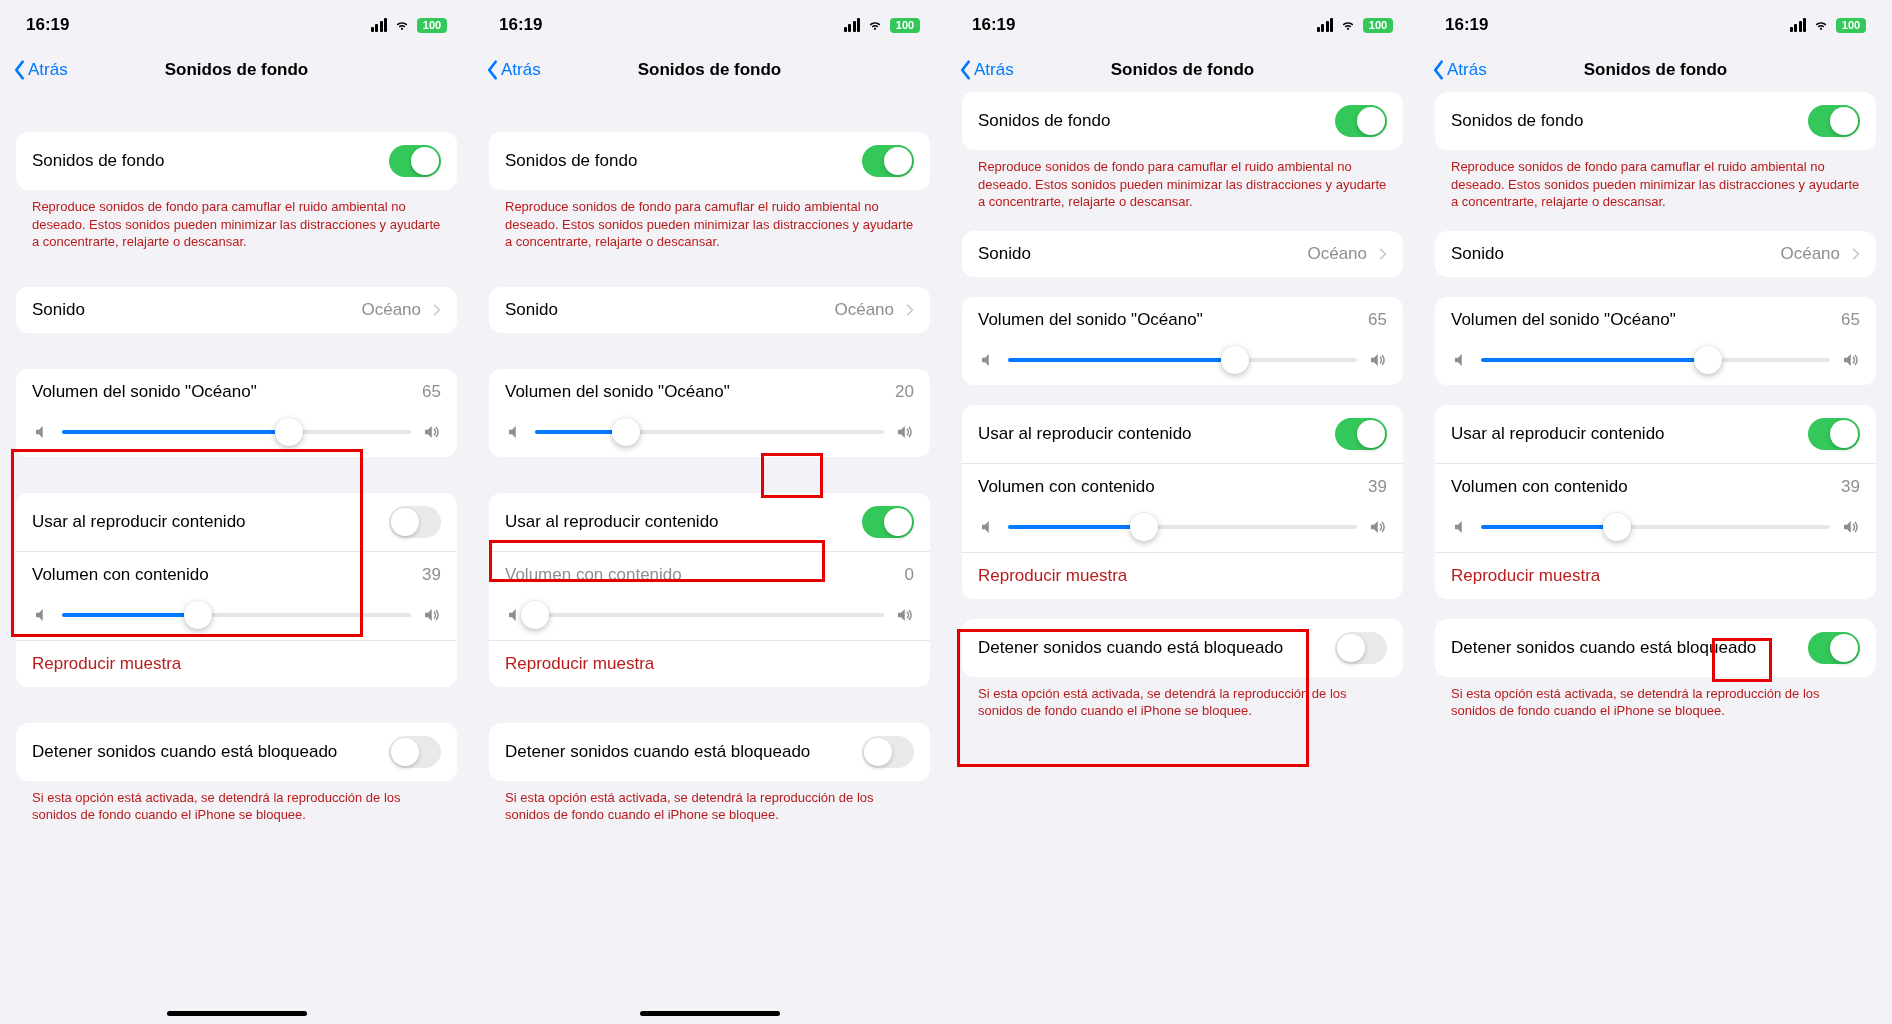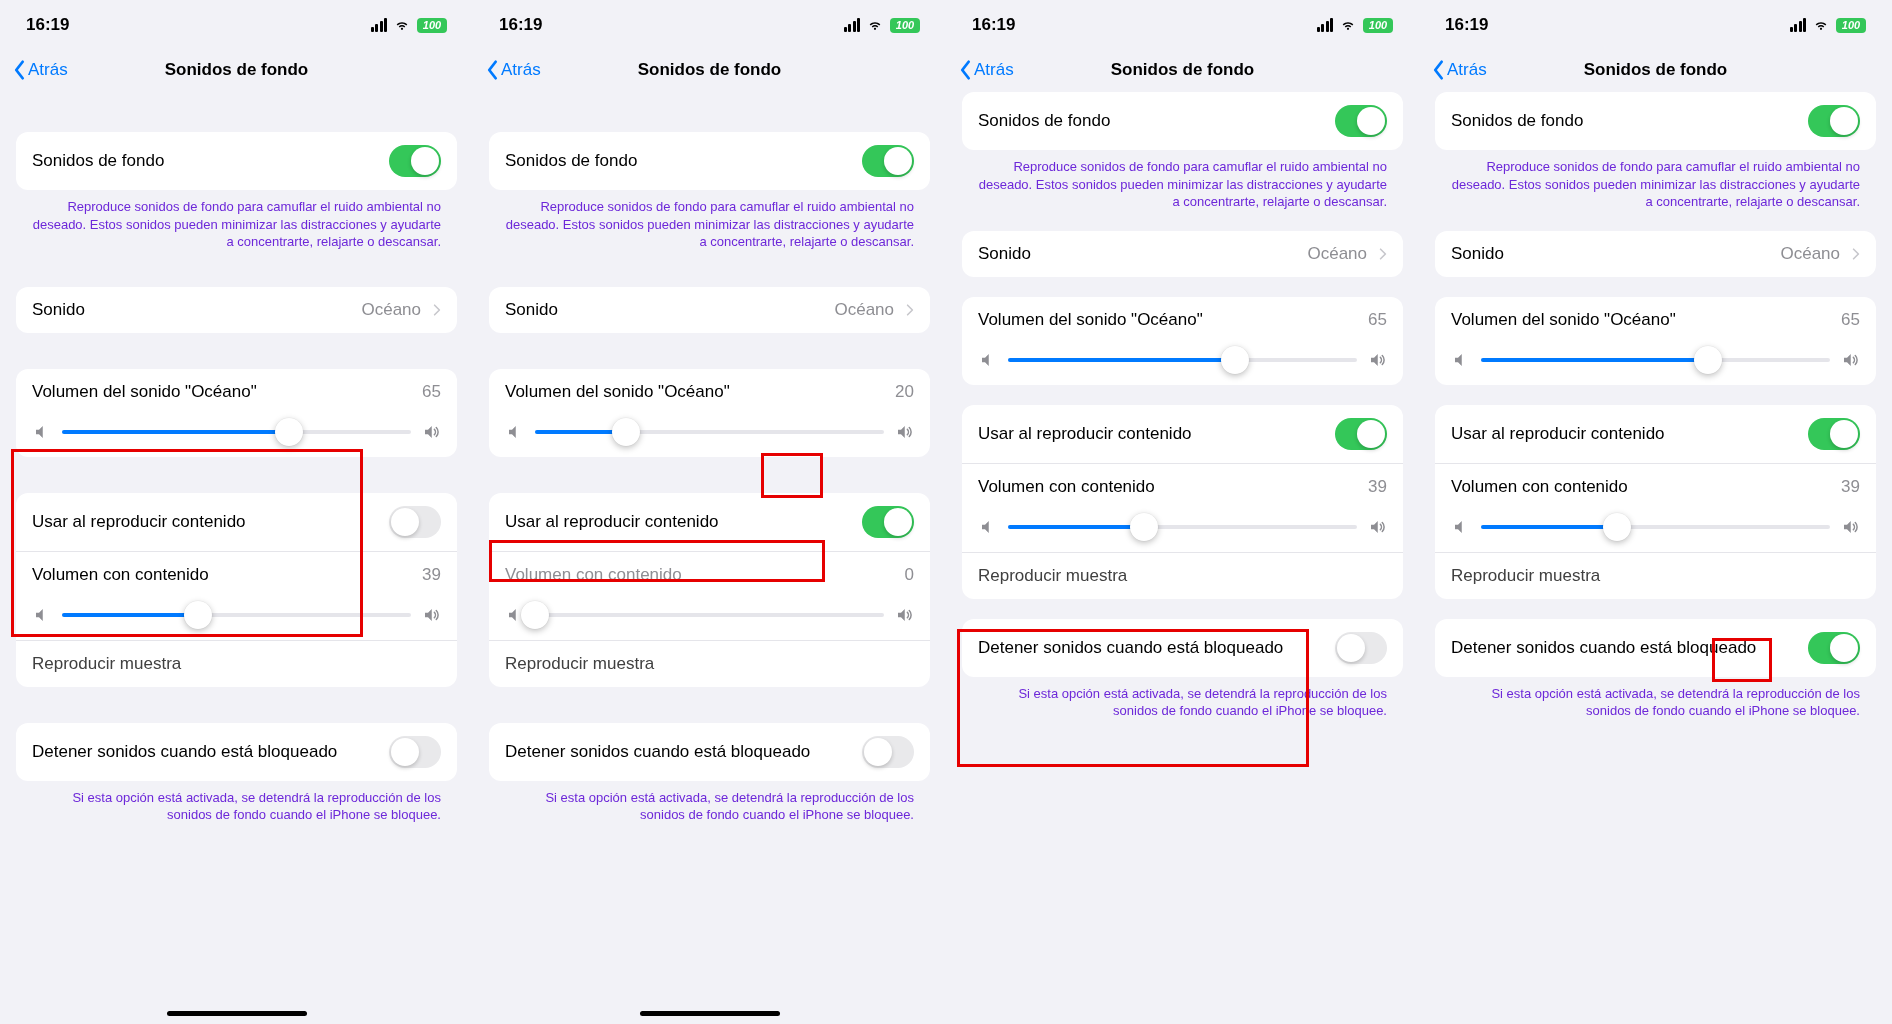--- a/index.html
+++ b/index.html
@@ -2,21 +2,21 @@
 <html><head>
 <meta charset="utf-8">
 <style>
   * { box-sizing: border-box; margin: 0; padding: 0; font-family: -apple-system, "SF Pro Text", "Helvetica Neue", Arial, sans-serif; }
   body { background: #f2f2f7; display: flex; width: 1892px; height: 1024px; }
   .panel { width: 473px; height: 100%; background: #f2f2f7; position: relative; display: flex; flex-direction: column; overflow: hidden; }
   .panel + .panel { }
   
   .status-bar { height: 44px; display:flex; align-items:center; justify-content: space-between; padding: 6px 26px 0 26px; font-size: 17px; font-weight:600; }
   .status-left { }
-  .status-right { display:flex; align-items:center; gap:6px;font-style:italic; }
+  .status-right { display:flex; align-items:center; gap:6px; }
   .signal-bars { display:flex; align-items:flex-end; gap:1.5px; }
   .signal-bars span { width:3px; background:#000; border-radius:1px; display:block; }
   .signal-bars span:nth-child(1){height:5px;}
   .signal-bars span:nth-child(2){height:8px;}
   .signal-bars span:nth-child(3){height:11px;}
   .signal-bars span:nth-child(4){height:14px;}
   .wifi-icon svg { width:18px; height:14px; display:block; }
   .battery { display:flex; align-items:center; gap:1px; }
   .battery-body { width:30px; height:15px; background:#34c759; border-radius:4px; display:flex; align-items:center; justify-content:center; color:#fff; font-size:11px; font-weight:700; }
   
@@ -37,31 +37,31 @@
   .chevron { color:#c7c7cc; }
   .chevron svg { width:8px; height:14px; display:block; }
   
   .toggle { width:52px; height:32px; border-radius:16px; position:relative; flex-shrink:0; }
   .toggle .knob { position:absolute; top:2px; width:28px; height:28px; background:#fff; border-radius:50%; box-shadow:0 2px 4px rgba(0,0,0,0.2); }
   .toggle.on { background:#34c759; }
   .toggle.on .knob { right:2px; }
   .toggle.off { background:#e9e9eb; }
   .toggle.off .knob { left:2px; }
   
-  .footer-text { font-size:13px; color:#6d28d9; padding: 8px 32px 0 32px; line-height:1.35;text-align:right; }
+  .footer-text { font-size:13px; color:#b91c1c; padding: 8px 32px 0 32px; line-height:1.35; }
   
   .slider-row { padding: 8px 16px 16px 16px; display:flex; align-items:center; gap:10px; }
   .slider-track { flex:1; height:4px; background:#e5e5ea; border-radius:2px; position:relative; }
   .slider-fill { position:absolute; left:0; top:0; bottom:0; background:#007aff; border-radius:2px; }
   .slider-fill.dim { background:#c7c7cc; }
   .slider-thumb { position:absolute; top:50%; transform:translate(-50%,-50%); width:28px; height:28px; background:#fff; border-radius:50%; box-shadow:0 2px 6px rgba(0,0,0,0.25), 0 0 0 0.5px rgba(0,0,0,0.05); }
   .vol-icon { color:#8e8e93; width:20px; display:flex; justify-content:center;}
   .vol-icon svg { width:18px; height:18px; display:block; }
   
-  .link-row { padding: 13px 16px; font-size:17px; color:#404040; }
+  .link-row { padding: 13px 16px; font-size:17px; color:#b91c1c; }
   
   .home-indicator { position:absolute; bottom:8px; left:50%; transform:translateX(-50%); width:140px; height:5px; background:#000; border-radius:3px; }
   
   .hl { position:absolute; border:3px solid #e60000; pointer-events:none; z-index:20; }
 </style>
 </head>
 <body>
 
 <svg width="0" height="0" style="position:absolute">
   <defs>

